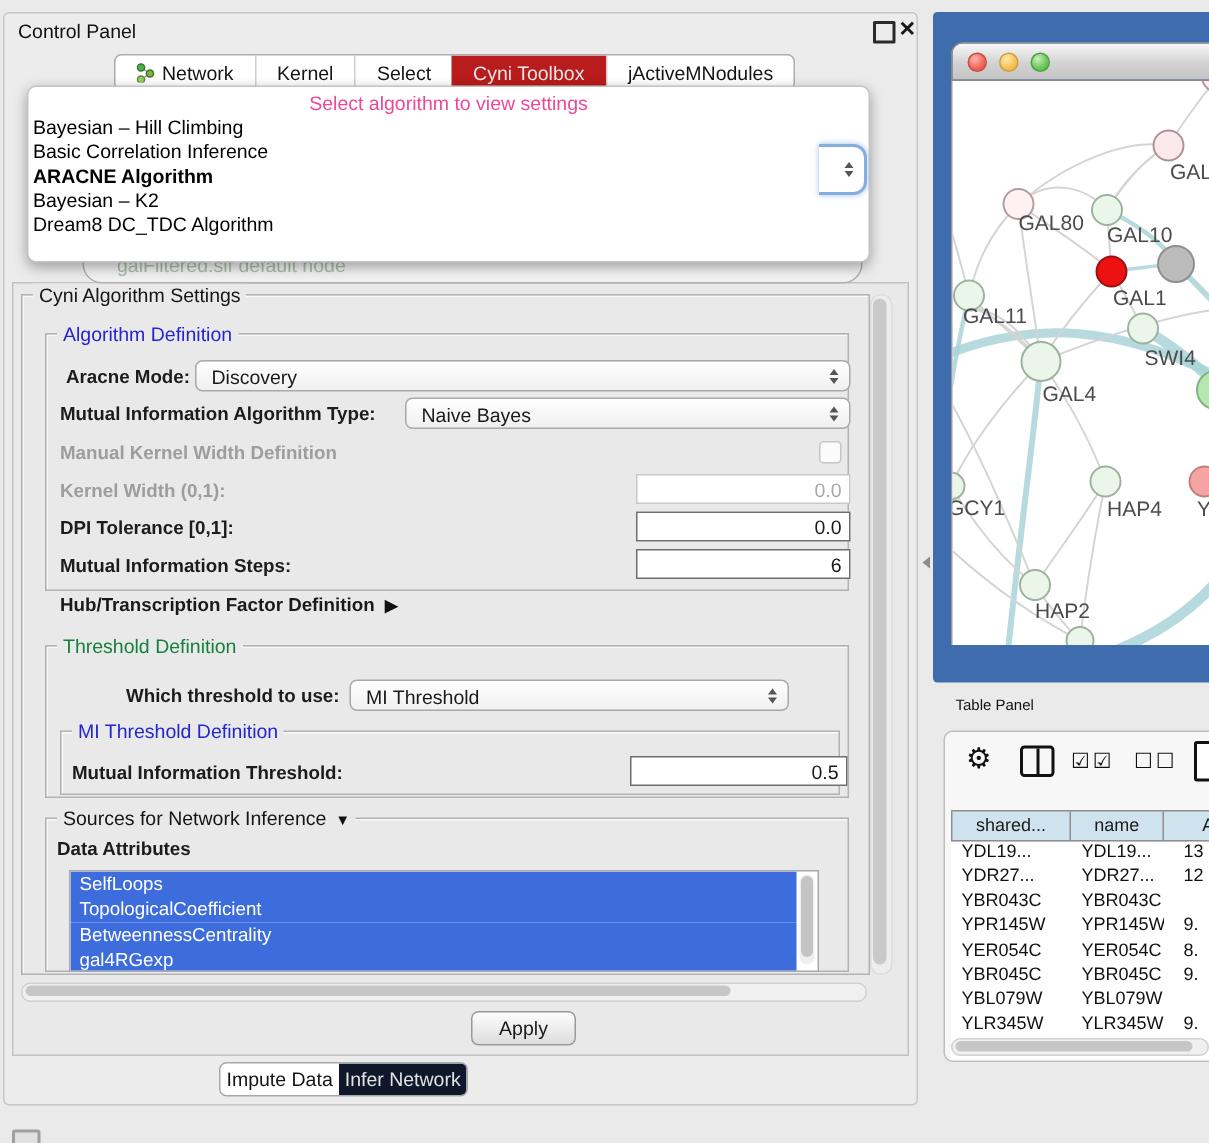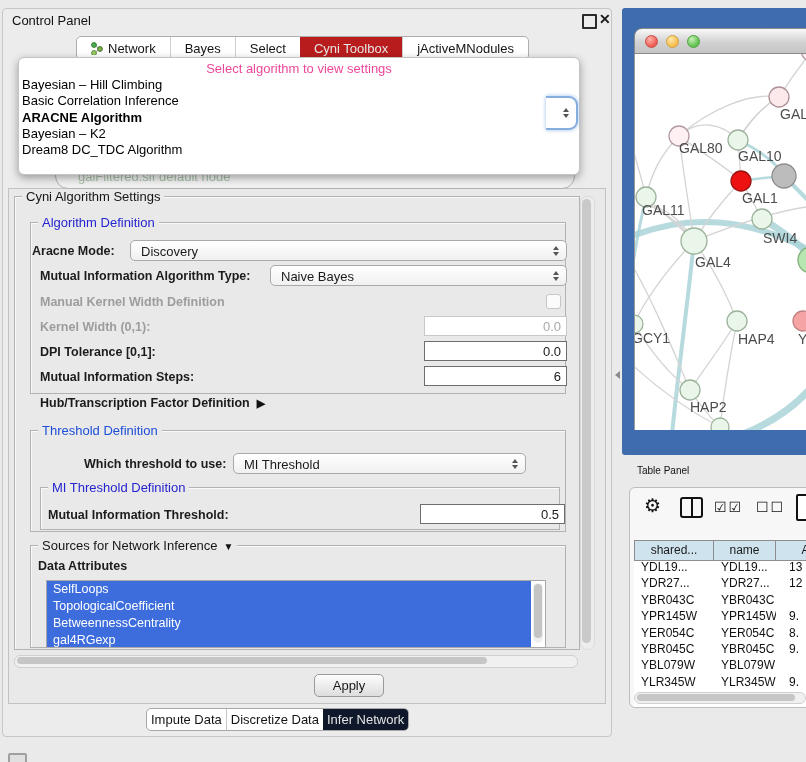--- a/index.html
+++ b/index.html
@@ -18,21 +18,21 @@
            border-radius:5px;overflow:hidden;z-index:3;}
   .ttab{display:flex;align-items:center;padding:0 14px;font-size:13px;color:#141414;border-left:1px solid #cfcfcf;}
   .ttab:first-child{border-left:none;}
   .ttab.sel{background:#b91c1c;color:#e6e6e6;border-left:none;}
   .neticon{margin-right:5px;}
 
   .viewport{left:8px;top:188px;width:596px;height:514px;background:#e9e9e9;
             border:1px solid #c2c2c2;z-index:2;}
   .grp{border:1px solid #b2b2b2;box-shadow:inset 1px 1px 0 rgba(255,255,255,.75);z-index:3;}
   .gl{position:absolute;top:-8px;left:7px;background:#e9e9e9;padding:0 4px;font-size:13px;white-space:nowrap;}
-  .gl.black{color:#151515}.gl.blue{color:#2424d0}.gl.green{color:#1d4ed8}
+  .gl.black{color:#151515}.gl.blue{color:#2424d0}.gl.green{color:#15803d}
   .g1{left:14px;top:196px;width:564px;height:452px;}
   .g2{left:30px;top:222px;width:534px;height:170px;}
   .g3{left:30px;top:430px;width:534px;height:100px;}
   .g4{left:40px;top:487px;width:518px;height:41px;}
   .g5{left:30px;top:545px;width:534px;height:101px;}
 
   .lbl{position:absolute;font-size:12.5px;font-weight:bold;color:#1c1c1c;z-index:4;white-space:nowrap;}
   .lbl.dis{color:#9d9d9d;}
   .combo{position:absolute;height:21px;background:linear-gradient(#ffffff,#f0f0f0);
          border:1px solid #a9a9a9;border-radius:5px;font-size:13px;line-height:21px;
@@ -143,21 +143,21 @@
       <svg class="neticon" width="12" height="13" viewBox="0 0 12 13">
         <line x1="3" y1="3" x2="9" y2="7" stroke="#999" stroke-width="1"></line>
         <line x1="3" y1="11" x2="9" y2="7" stroke="#999" stroke-width="1"></line>
         <circle cx="3" cy="3" r="2.4" fill="#4caf50" stroke="#2c7a2f"></circle>
         <circle cx="3" cy="11" r="2.4" fill="#9ccc65" stroke="#5a8a3a"></circle>
         <circle cx="9" cy="7" r="2.4" fill="#7cb342" stroke="#44702c"></circle>
       </svg>
       <span>Network</span>
     </div>
     <div class="ttab">
-        <span>Bayes</span>
+        <span>Kernel</span>
       </div>
     <div class="ttab">
         <span>Select</span>
       </div>
     <div class="ttab sel">
         <span>Cyni Toolbox</span>
       </div>
     <div class="ttab">
         <span>jActiveMNodules</span>
       </div>
@@ -165,21 +165,21 @@
 
   <div class="abs viewport"></div>
 
   <div class="abs grp g1">
     <span class="gl black">Cyni Algorithm Settings</span>
   </div>
   <div class="abs grp g2">
     <span class="gl blue">Algorithm Definition</span>
   </div>
 
-  <span class="lbl" style="left:32px;top:244px;">Aracne Mode:</span>
+  <span class="lbl" style="left:44px;top:244px;">Aracne Mode:</span>
   <div class="combo" style="left:130px;top:240px;width:437px;">
     <span>Discovery</span>
     <span class="spin">
         <i class="up"></i>
         <i class="dn"></i>
       </span>
   </div>
 
   <span class="lbl" style="left:40px;top:269px;">Mutual Information Algorithm Type:</span>
   <div class="combo" style="left:270px;top:265px;width:297px;">
@@ -252,23 +252,20 @@
     </div>
   <div class="abs hscroll hs-main">
       <div class="thumb"></div>
     </div>
 
   <div class="abs btn apply">Apply</div>
 
   <div class="abs bottabs">
     <div class="btab">
         <span>Impute Data</span>
-      </div>
-    <div class="btab">
-        <span>Discretize Data</span>
       </div>
     <div class="btab sel">
         <span>Infer Network</span>
       </div>
   </div>
 
   <div class="abs blicon"></div>
   <div class="abs grip"></div>
 
   <div class="abs bgcombo">

